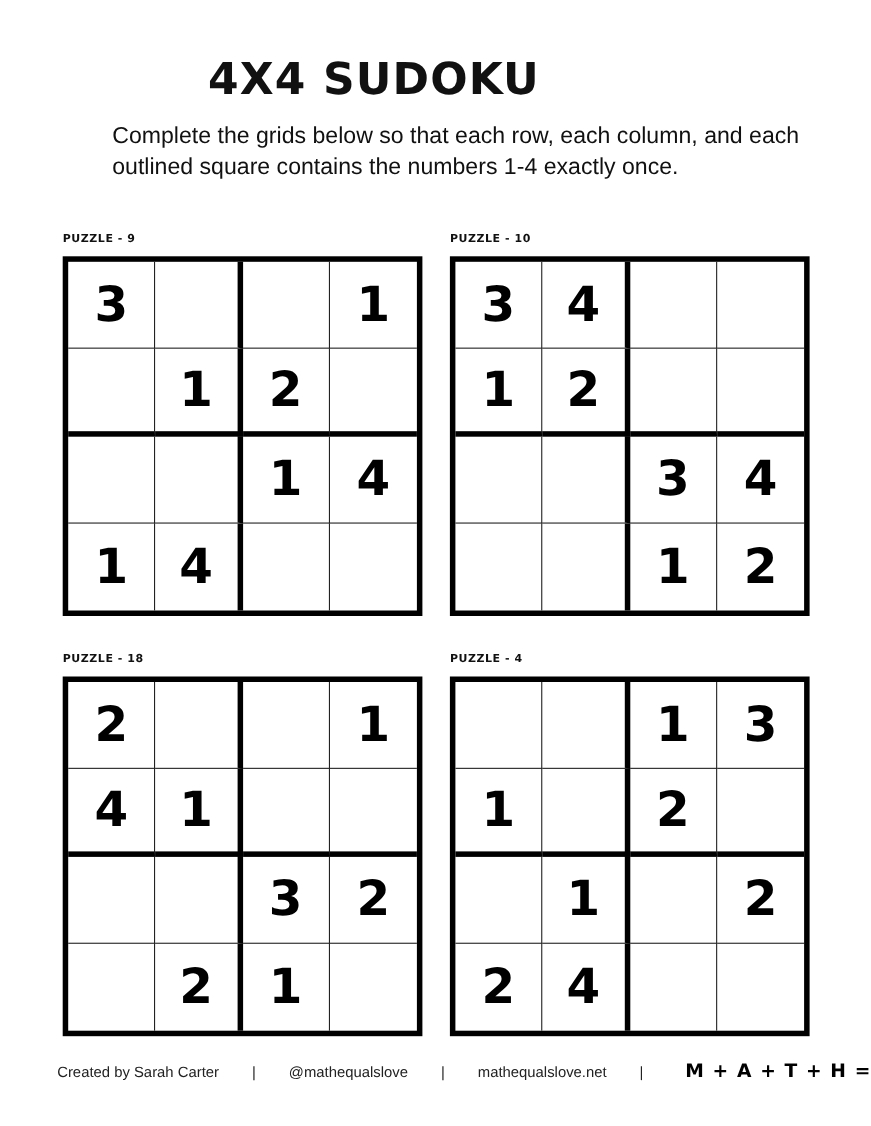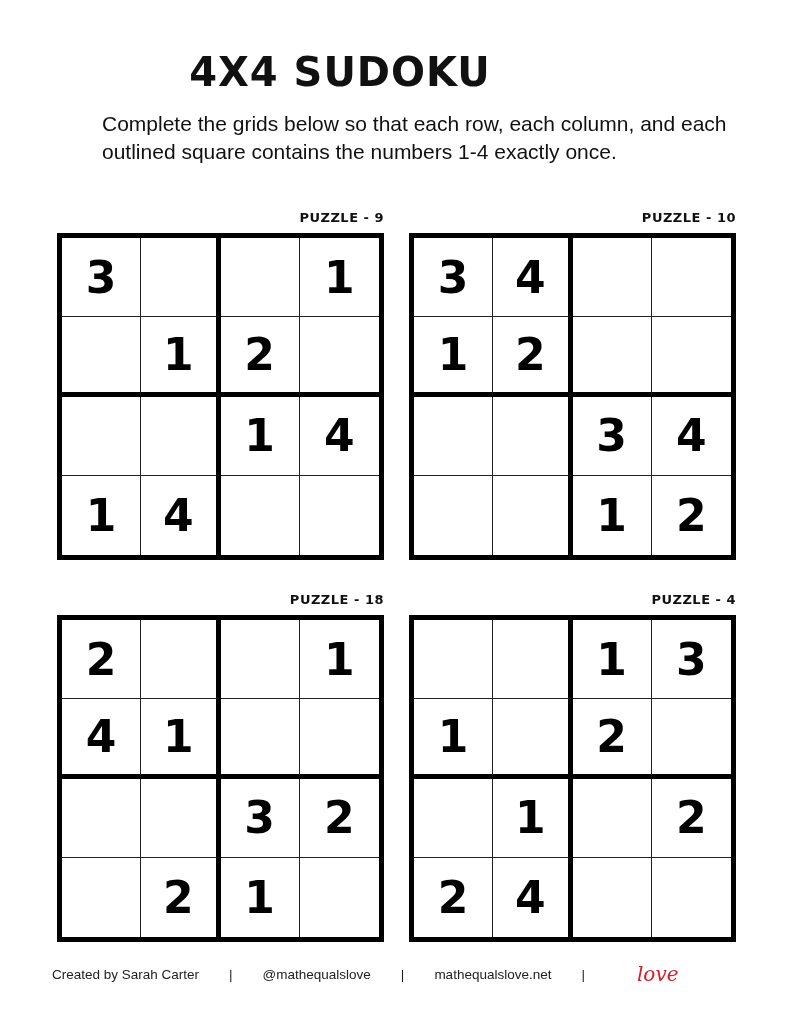--- a/index.html
+++ b/index.html
@@ -1,20 +1,20 @@
 <!DOCTYPE html>
 <html><head>
 <meta charset="utf-8">
 <style>
   html, body { margin: 0; padding: 0; background: #ffffff; }
   body { width: 792px; height: 1024px; position: relative; overflow: hidden; font-family: "Liberation Sans", sans-serif; color: #111; }
   .title { position: absolute; top: 48px; left: 0; width: 680px; text-align: center; font-family: "DejaVu Sans", sans-serif; font-weight: bold; font-size: 40px; letter-spacing: 1px; line-height: 48px; }
   .instructions { position: absolute; top: 110px; left: 70px; width: 680px; font-family: "Liberation Sans", sans-serif; font-size: 21px; line-height: 28px; color: #111; margin-left: 32px; }
   .puzzle { position: absolute; width: 327px; }
-  .puzzle-label { position: absolute; top: 0; left: 0; width: 327px; text-align: right; font-family: "DejaVu Sans", sans-serif; font-weight: bold; font-size: 13px; letter-spacing: 0.5px; line-height: 14px; }
+  .puzzle-label { position: absolute; top: 0; left: 0; width: 327px; text-align: left; font-family: "DejaVu Sans", sans-serif; font-weight: bold; font-size: 10px; letter-spacing: 0.5px; line-height: 14px; }
   .grid { position: absolute; top: 22px; left: 0; width: 327px; height: 327px; box-sizing: border-box; border: 5px solid #000; display: grid; grid-template-columns: repeat(4, 1fr); grid-template-rows: repeat(4, 1fr); background: #fff; }
   .cell { box-sizing: border-box; border-right: 1px solid #222; border-bottom: 1px solid #222; display: flex; align-items: center; justify-content: center; font-family: "DejaVu Sans", sans-serif; font-weight: bold; font-size: 44px; color: #000; }
   .cell.c1 { border-right: 5px solid #000; }
   .cell.c3 { border-right: none; }
   .cell.r1 { border-bottom: 5px solid #000; }
   .cell.r3 { border-bottom: none; }
   .footer { position: absolute; top: 962px; left: 52px; width: 700px; height: 24px; display: flex; align-items: center; font-family: "Liberation Sans", sans-serif; font-size: 13.5px; color: #222; white-space: nowrap; gap: 24px; }
   .footer .sep { margin: 0 6px; }
   .footer .brand { font-family: "DejaVu Sans", sans-serif; font-weight: bold; font-size: 17px; color: #000; margin-left: 8px; letter-spacing: 1px; }
   .footer .love { font-family: "DejaVu Serif", serif; font-style: italic; font-size: 20px; color: #d0202a; margin-left: 22px; }
@@ -113,14 +113,15 @@
     </div>
 </div>
 
 <div class="footer">
   <span>Created by Sarah Carter</span>
   <span class="sep">|</span>
   <span>@mathequalslove</span>
   <span class="sep">|</span>
   <span>mathequalslove.net</span>
   <span class="sep">|</span>
+  <span class="brand">M + A + T + H =</span>
   <span class="love">love</span>
 </div>
 
 </body></html>

